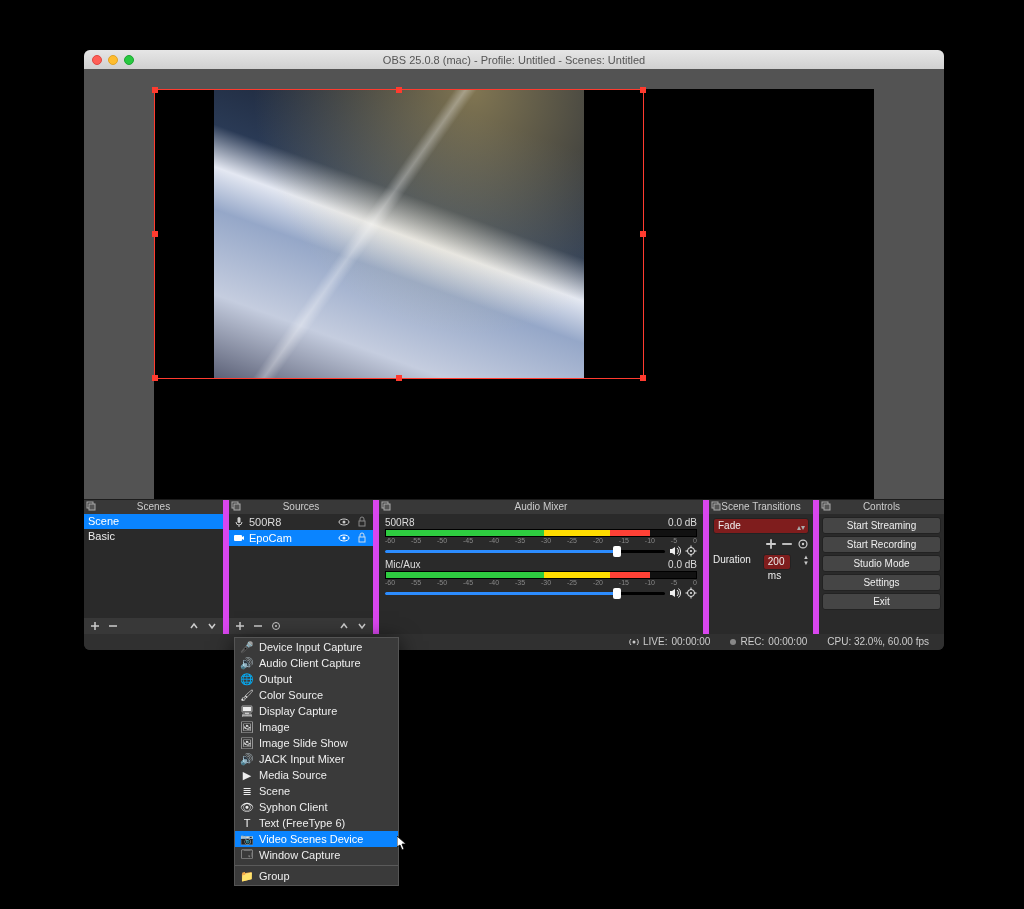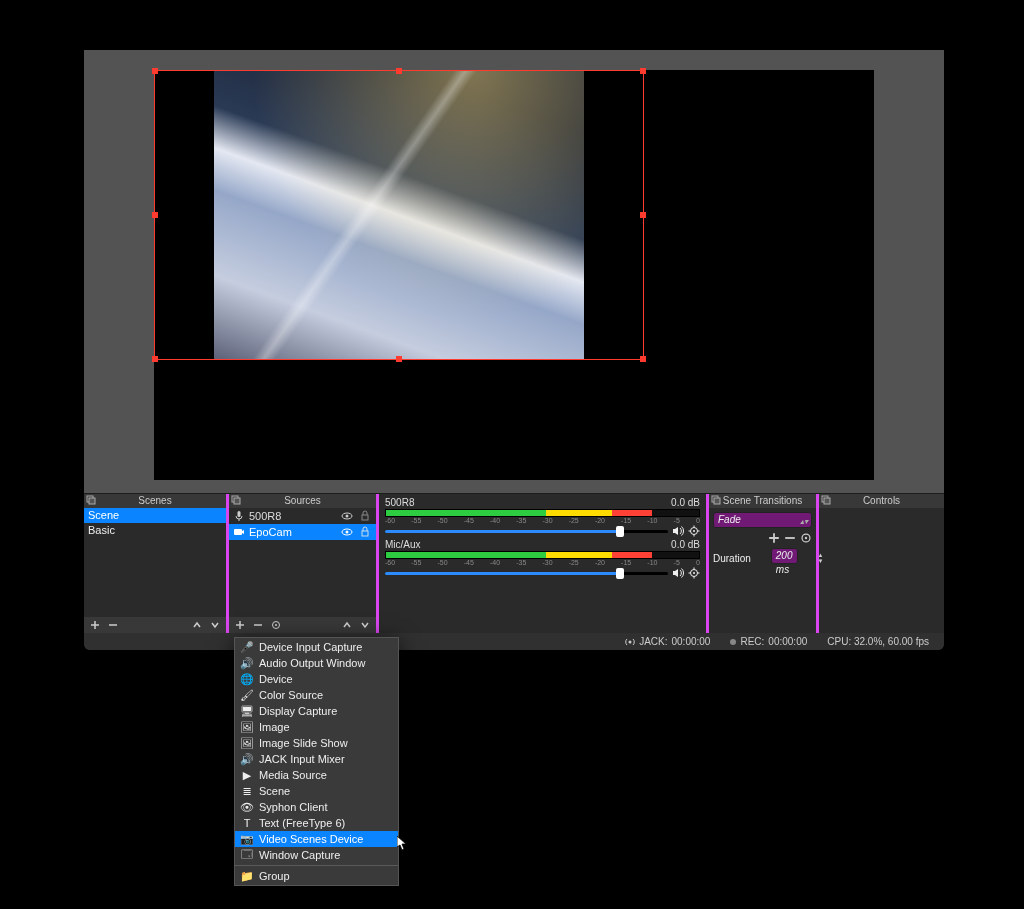--- a/index.html
+++ b/index.html
@@ -41,21 +41,21 @@
     background:
       linear-gradient(125deg, rgba(0,0,0,0) 42%, rgba(255,255,255,.8) 44%, rgba(0,0,0,0) 46%),
       linear-gradient(175deg, rgba(0,0,0,.5) 0 30%, rgba(0,0,0,0) 30%);
     mix-blend-mode: screen; opacity:.4;
   }
 
   .docks {
     height: 140px; background: #2a2a2a; display: flex; font-size: 11px; color: #ddd;
     border-top: 1px solid #1c1c1c;
   }
-  .dock { display: flex; flex-direction: column; border-right: 3px solid #d946ef; position: relative; }
+  .dock { display: flex; flex-direction: column; border-right: 6px solid #d946ef; position: relative; }
   .dock-header {
     height: 14px; background: #383838; font-size: 10px; line-height: 14px; text-align: center;
     color: #ccc; position: relative;
   }
   .pop-icon { position:absolute; left:2px; top:1px; width:10px; height:10px; }
   .dock-body { flex:1; background:#2a2a2a; position:relative; }
   .dock-footer { height: 16px; background: #383838; display:flex; align-items:center; gap:8px; padding:0 6px; }
   .listrow { height:15px; line-height:15px; padding:0 4px; color:#eee; white-space:nowrap; overflow:hidden; }
   .listrow.sel { background:#0a84ff; color:#fff; }
   .source-row { display:flex; align-items:center; gap:4px; padding:0 4px; height:16px; }
@@ -79,24 +79,24 @@
   .meter .g { position:absolute; inset:0 15% 0 0; background:linear-gradient(90deg, #2ecc40 0 60%, #ffdc00 60% 85%, #ff4136 85% 100%); }
   .ticks { height:8px; display:flex; justify-content:space-between; font-size:7px; color:#888; }
   .slider-row { display:flex; align-items:center; gap:4px; height:12px; }
   .slider { flex:1; height:3px; background:#000; position:relative; border-radius:2px; }
   .slider .fill { position:absolute; left:0; top:0; bottom:0; width:83%; background:#2c8cff; border-radius:2px; }
   .slider .knob { position:absolute; left:83%; top:-4px; width:8px; height:11px; background:#fff; border-radius:2px; transform:translateX(-50%); }
   .spk-icon, .gear-icon { width:12px; height:12px; color:#eee; }
 
   
   .trans-body { padding:4px; font-size:10px; color:#eee; display:flex; flex-direction:column; gap:4px; }
-  .select { background:#701a75; border:1px solid #222; border-radius:3px; height:16px; line-height:14px; padding:0 4px; position:relative; color:#eee;font-style:italic; }
+  .select { background:#7f1d1d; border:1px solid #222; border-radius:3px; height:16px; line-height:14px; padding:0 4px; position:relative; color:#eee; }
   .select .arr { position:absolute; right:3px; top:2px; font-size:8px; color:#aaa; }
   .trow2 { display:flex; gap:4px; justify-content:flex-end; }
-  .trow3 { display:flex; align-items:flex-end; gap:20px; }
+  .trow3 { display:flex; align-items:flex-start; gap:12px; }
   .num { width:48px; }
   .tool-ic { width:12px; height:12px; color:#ccc; }
   .stepper { width:8px; display:flex; flex-direction:column; font-size:6px; color:#ccc; }
 
   
   .controls-body { padding:3px; display:flex; flex-direction:column; gap:2px; }
   .btn { background:#454545; border:1px solid #222; border-radius:3px; height:17px; font-size:10px; color:#eee; display:flex; align-items:center; justify-content:center; }
 
   
   .statusbar { height:17px; background:#303030; color:#ccc; font-size:10px;
@@ -118,20 +118,28 @@
   .cursor-svg { position:absolute; left:397px; top:836px; width:11px; height:15px; z-index:60; }
 
   
   svg { display:block; }
 </style>
 </head>
 <body>
 
 <div class="app-window">
 
+  <div class="titlebar">
+    <div class="lights">
+      <div class="light red"></div>
+      <div class="light yellow"></div>
+      <div class="light green"></div>
+    </div>
+    <div class="title">OBS 25.0.8 (mac) - Profile: Untitled - Scenes: Untitled</div>
+  </div>
 
   <div class="preview-area">
     <div class="canvas">
       <div class="preview-img"></div>
       <div class="sel-box">
         <div class="hndl" style="left:-3px;top:-3px"></div>
         <div class="hndl" style="left:50%;top:-3px;transform:translateX(-50%)"></div>
         <div class="hndl" style="right:-3px;top:-3px"></div>
         <div class="hndl" style="left:-3px;top:50%;transform:translateY(-50%)"></div>
         <div class="hndl" style="right:-3px;top:50%;transform:translateY(-50%)"></div>
@@ -228,20 +236,27 @@
         <svg class="ft-btn" viewBox="0 0 10 10">
             <path d="M2 7l3-4 3 4" fill="none" stroke="#ccc" stroke-width="1.5"></path>
           </svg>
         <svg class="ft-btn" viewBox="0 0 10 10">
             <path d="M2 3l3 4 3-4" fill="none" stroke="#ccc" stroke-width="1.5"></path>
           </svg>
       </div>
     </div>
 
     <div class="dock mixer">
+      <div class="dock-header">
+        <svg class="pop-icon" viewBox="0 0 10 10">
+            <rect x="1" y="1" width="6" height="6" fill="none" stroke="#aaa"></rect>
+            <rect x="3" y="3" width="6" height="6" fill="#555" stroke="#aaa"></rect>
+          </svg>
+        <span>Audio Mixer</span>
+      </div>
       <div class="dock-body mixer-body">
 
         <div class="mix-row">
           <div class="mix-head">
             <span>500R8</span>
             <span>0.0 dB</span>
           </div>
           <div class="meter">
               <div class="g"></div>
             </div>
@@ -366,55 +381,62 @@
     </div>
 
     <div class="dock controls">
       <div class="dock-header">
         <svg class="pop-icon" viewBox="0 0 10 10">
             <rect x="1" y="1" width="6" height="6" fill="none" stroke="#aaa"></rect>
             <rect x="3" y="3" width="6" height="6" fill="#555" stroke="#aaa"></rect>
           </svg>
         <span>Controls</span>
       </div>
+      <div class="dock-body controls-body">
+        <div class="btn">Start Streaming</div>
+        <div class="btn">Start Recording</div>
+        <div class="btn">Studio Mode</div>
+        <div class="btn">Settings</div>
+        <div class="btn">Exit</div>
+      </div>
     </div>
 
   </div>
 
   <div class="statusbar">
     <div class="stat-item">
       <svg width="10" height="10" viewBox="0 0 10 10">
           <circle cx="5" cy="5" r="1.5" fill="#ccc"></circle>
           <path d="M2 2a4.2 4.2 0 000 6M8 2a4.2 4.2 0 010 6" stroke="#ccc" fill="none"></path>
         </svg>
-      <span>JACK:</span>
+      <span>LIVE:</span>
       <span>00:00:00</span>
     </div>
     <div class="stat-item">
       <span class="dot"></span>
       <span>REC:</span>
       <span>00:00:00</span>
     </div>
     <div class="stat-item">CPU: 32.0%, 60.00 fps</div>
   </div>
 
 </div>
 
 <div class="popup" id="popup-menu">
     <div class="pitem">
       <span class="pic">🎤</span>
       <span>Device Input Capture</span>
     </div>
     <div class="pitem">
       <span class="pic">🔊</span>
-      <span>Audio Output Window</span>
+      <span>Audio Client Capture</span>
     </div>
     <div class="pitem">
       <span class="pic">🌐</span>
-      <span>Device</span>
+      <span>Output</span>
     </div>
     <div class="pitem">
       <span class="pic">🖌</span>
       <span>Color Source</span>
     </div>
     <div class="pitem">
       <span class="pic">🖥</span>
       <span>Display Capture</span>
     </div>
     <div class="pitem">

